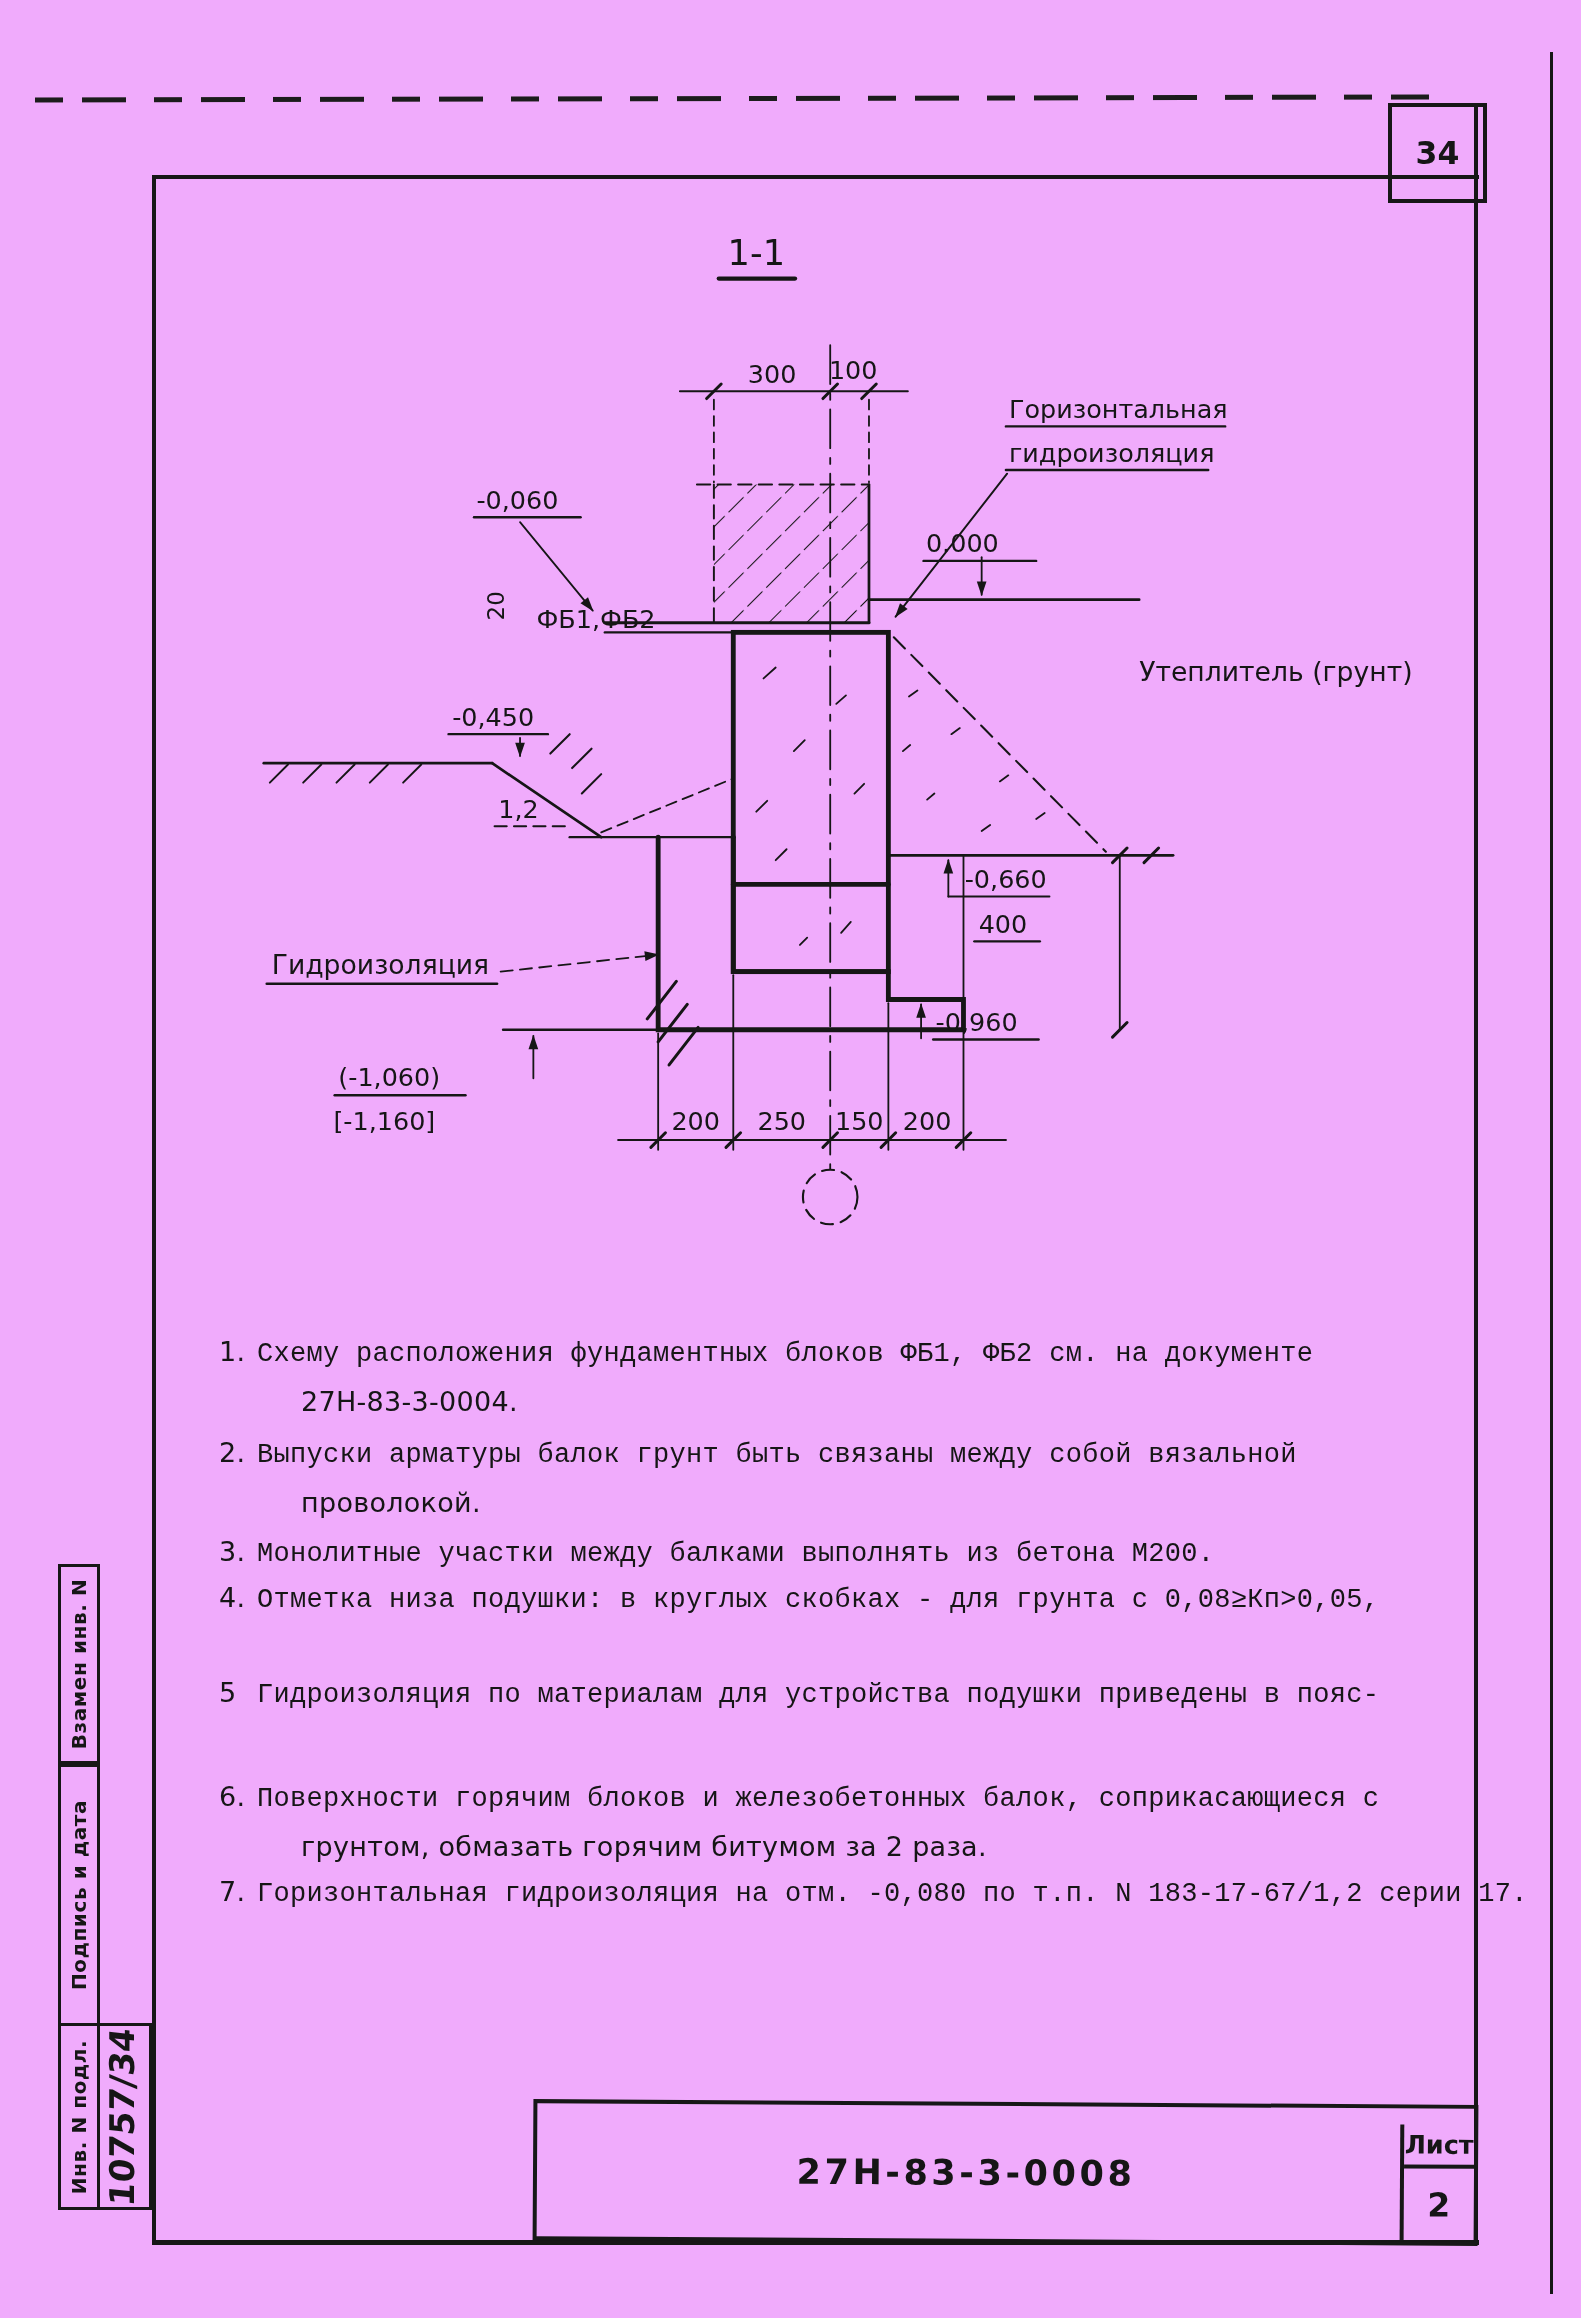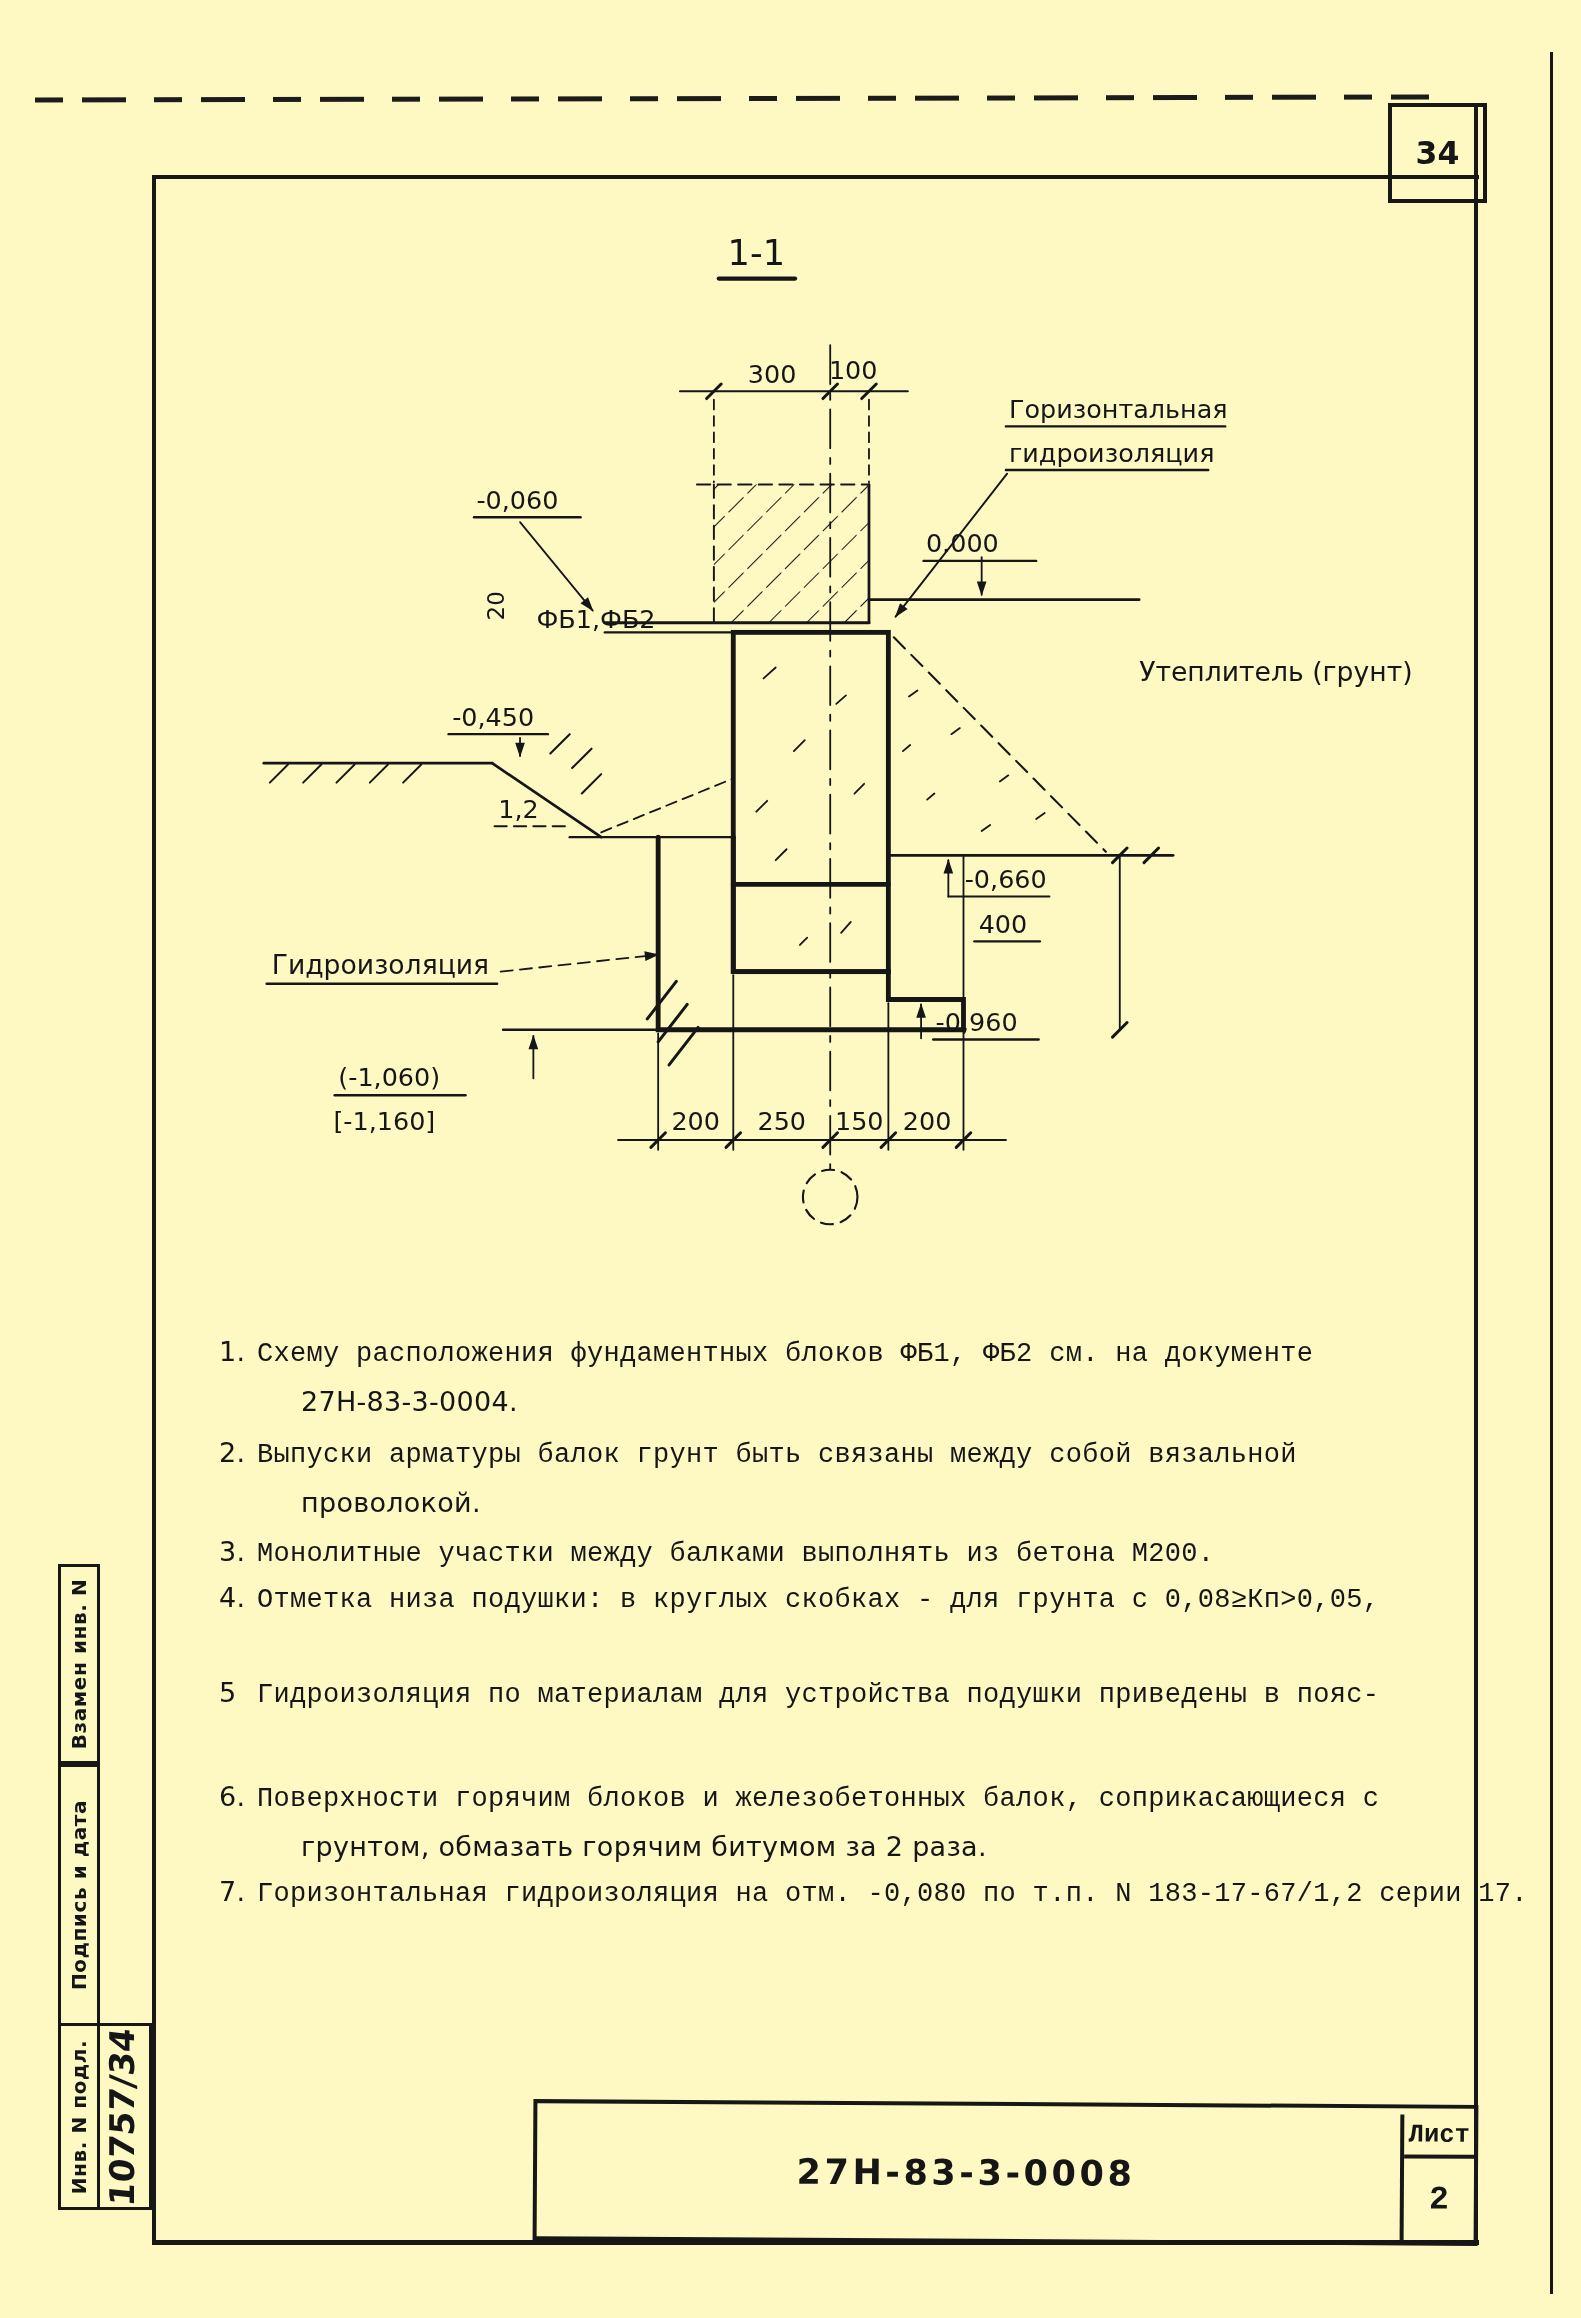--- a/index.html
+++ b/index.html
@@ -1,17 +1,17 @@
 <!DOCTYPE html>
 <html style="font-size:9.7px"><head>
 <meta charset="utf-8">
 <style>
   html,body{margin:0;padding:0;background:#e8e8e4;}
   .page{
-    position:relative; width:1582px; height:2319px; background:#fef9c3;
+    position:relative; width:1582px; height:2319px; background:#f0abfc;
     font-family:"DejaVu Sans", sans-serif; color:#161616; overflow:hidden;
   }
   .ink{position:absolute; background:#171717;}
   .torn{
     position:absolute; left:35px; top:96px; width:1394px; height:4.8px;
     background:repeating-linear-gradient(90deg,#1c1c1c 0 28px, transparent 28px 47px, #1c1c1c 47px 91px, transparent 91px 119px);
     transform:rotate(-0.12deg);
   }
   .box34{
     position:absolute; left:1388px; top:103px; width:91px; height:92px;
@@ -27,22 +27,22 @@
   .tblock{
     position:absolute; left:533px; top:2102px; width:945px; height:141px;
     border:4.8px solid #171717; transform:rotate(0.35deg); box-sizing:border-box;
   }
   .tblock .docnum{
     position:absolute; left:0; top:0; right:79px; bottom:0;
     display:flex; align-items:center; justify-content:center;
     font-size:35px; font-weight:600; letter-spacing:3.6px;
   }
   .tblock .listcell{
-    position:absolute; right:0; top:6px; width:74px; bottom:0;
-    border-left:4.8px solid #171717; box-sizing:border-box;font-family:Liberation Mono, monospace;
+    position:absolute; right:0; top:16px; width:74px; bottom:0;
+    border-left:4.8px solid #171717; box-sizing:border-box;
   }
   .tblock .listcell .hdr{
     height:44px; border-bottom:4.2px solid #171717; box-sizing:border-box;
     display:flex; align-items:center; justify-content:center; font-size:25.5px; font-weight:600;
   }
   .tblock .listcell .val{
     height:calc(100% - 44px); display:flex; align-items:center; justify-content:center;
     font-size:33px; font-weight:600;
   }
   

